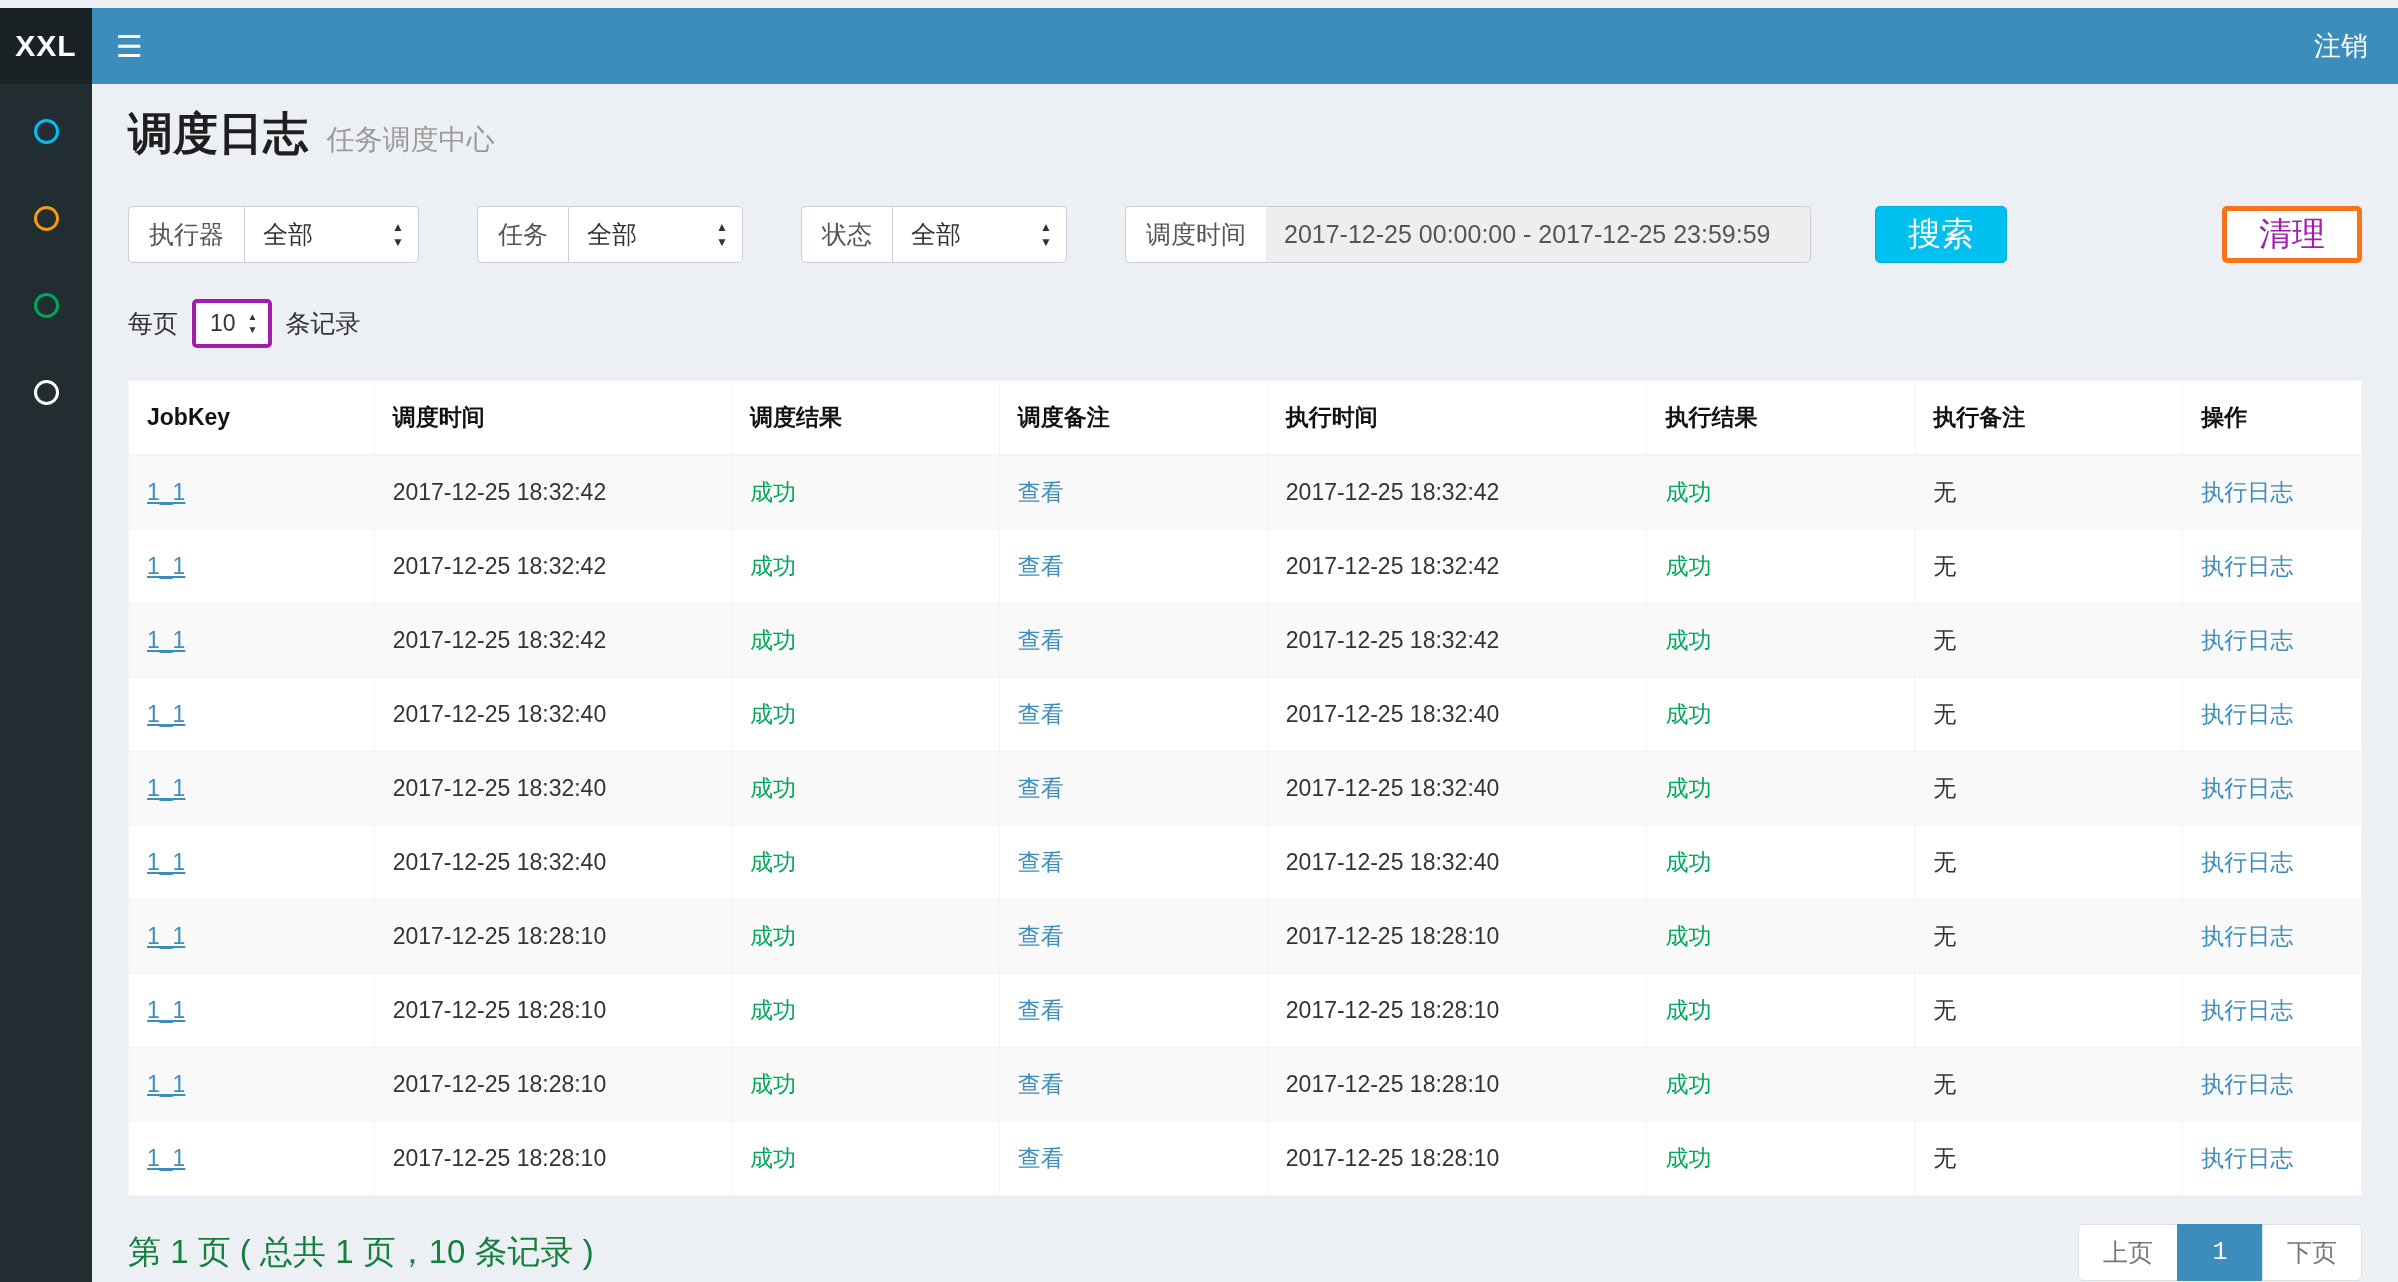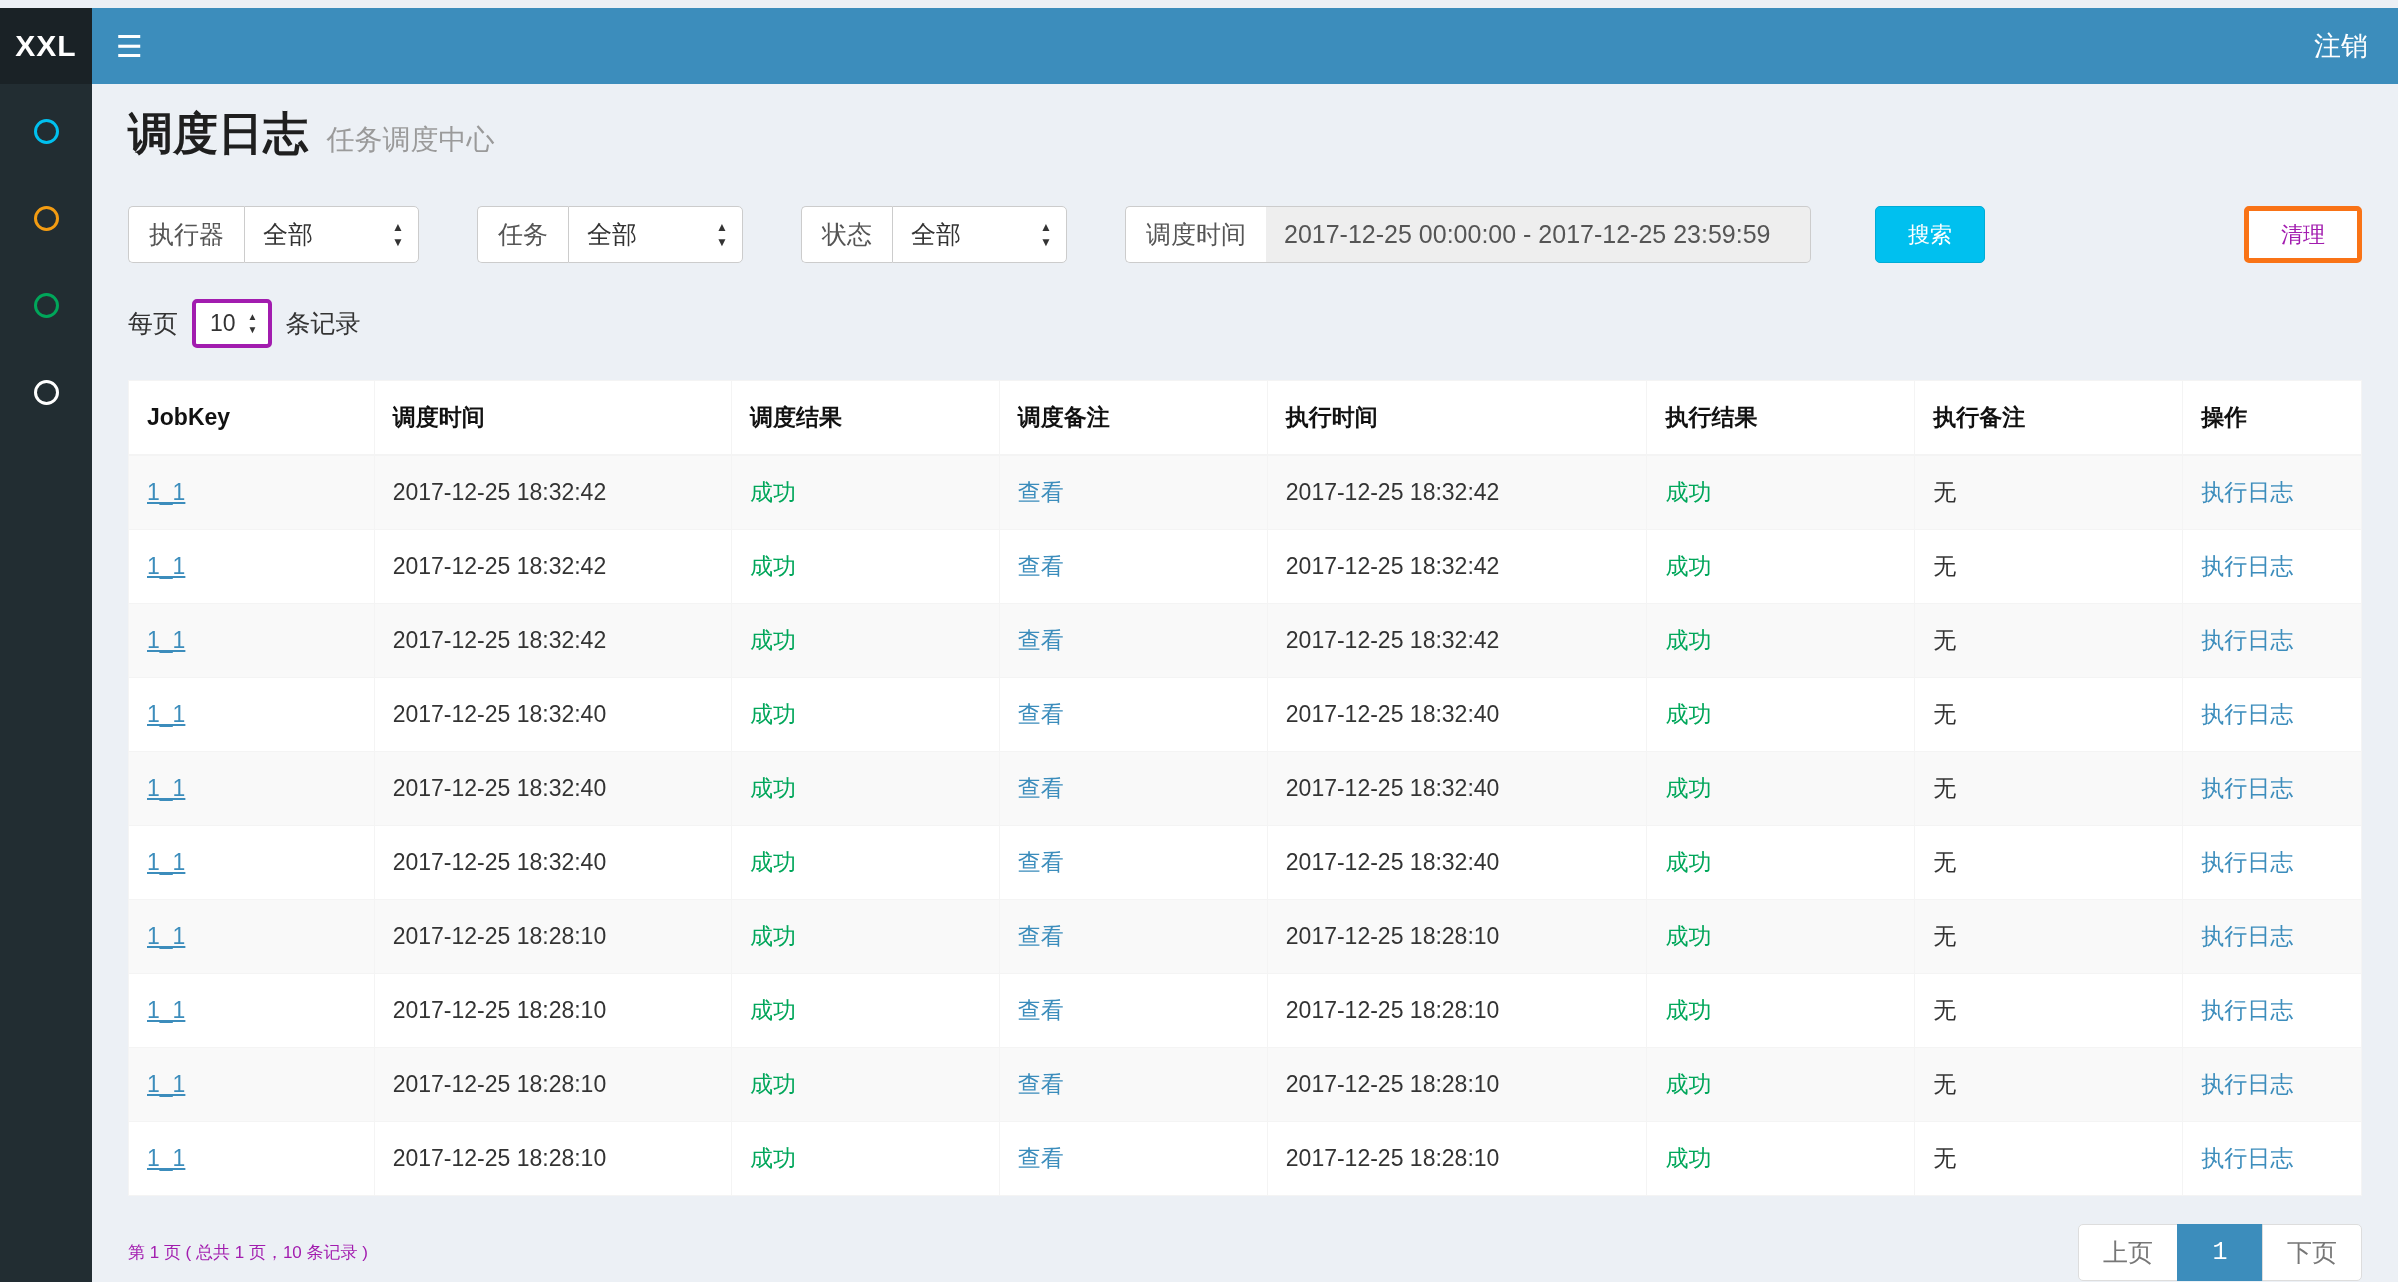--- a/index.html
+++ b/index.html
@@ -51,21 +51,21 @@
             line-height:1; color:#333; margin-left:20px; }
   .arrows::before { content:"▲"; font-size:12px; }
   .arrows::after  { content:"▼"; font-size:12px; margin-top:3px; }
 
   .gap { width:58px; flex:none; }
 
   .time-input { width:545px; height:57px; border:1px solid #ccc; border-left:0;
                 border-radius:0 5px 5px 0; background:#eee; color:#555;
                 font-size:25px; padding:0 18px; font-family:inherit; outline:none; }
 
-  .btn { height:57px; font-size:22px; border-radius:5px; cursor:pointer;
+  .btn { height:57px; font-size:33px; border-radius:5px; cursor:pointer;
          padding:0 32px; font-family:inherit; }
   .btn-search { background:var(--search-button,#00c0ef); border:1px solid #00acd6;
                 color:#fff; margin-left:64px; }
   .btn-clear  { background:#fff; border:5px solid #f97316; color:#a21caf; margin-left:auto; }
 
   
   .page-size-row { display:flex; align-items:center; margin-top:36px;
                    font-size:25px; color:#333;text-align:right; }
   .selectbox.small { min-width:76px; height:49px; border-radius:5px;
                      border:4px solid #a21caf; padding:0 10px 0 14px; font-size:23px;
@@ -80,21 +80,21 @@
                                  text-align:left; vertical-align:middle; }
   .log-table th { font-weight:bold; color:#111; border-bottom:2px solid #f4f4f4; }
   .log-table tbody tr:nth-child(odd) { background:#f9f9f9; }
   .link { color:var(--link,#3c8dbc); text-decoration:none; cursor:pointer; }
   .link.jobkey { text-decoration:underline; }
   .success { color:var(--success,#00a65a); }
 
   
   .footer-row { display:flex; align-items:center; justify-content:space-between;
                 margin-top:28px; }
-  .summary { font-size:17px; color:#a21caf; }
+  .summary { font-size:33px; color:#15803d; }
   .pagination { display:flex; }
   .page-btn { min-width:86px; height:57px; background:#fff; border:1px solid #ddd;
               color:#777; font-size:25px; cursor:pointer; display:flex;
               align-items:center; justify-content:center; padding:0 24px;
               font-family:Liberation Mono, monospace; }
   .page-btn + .page-btn { margin-left:-1px; }
   .page-btn:first-child { border-radius:5px 0 0 5px; }
   .page-btn:last-child  { border-radius:0 5px 5px 0; }
   .page-btn.active { background:var(--navbar,#3c8dbc);
                      border-color:var(--navbar,#3c8dbc); color:#fff; }

